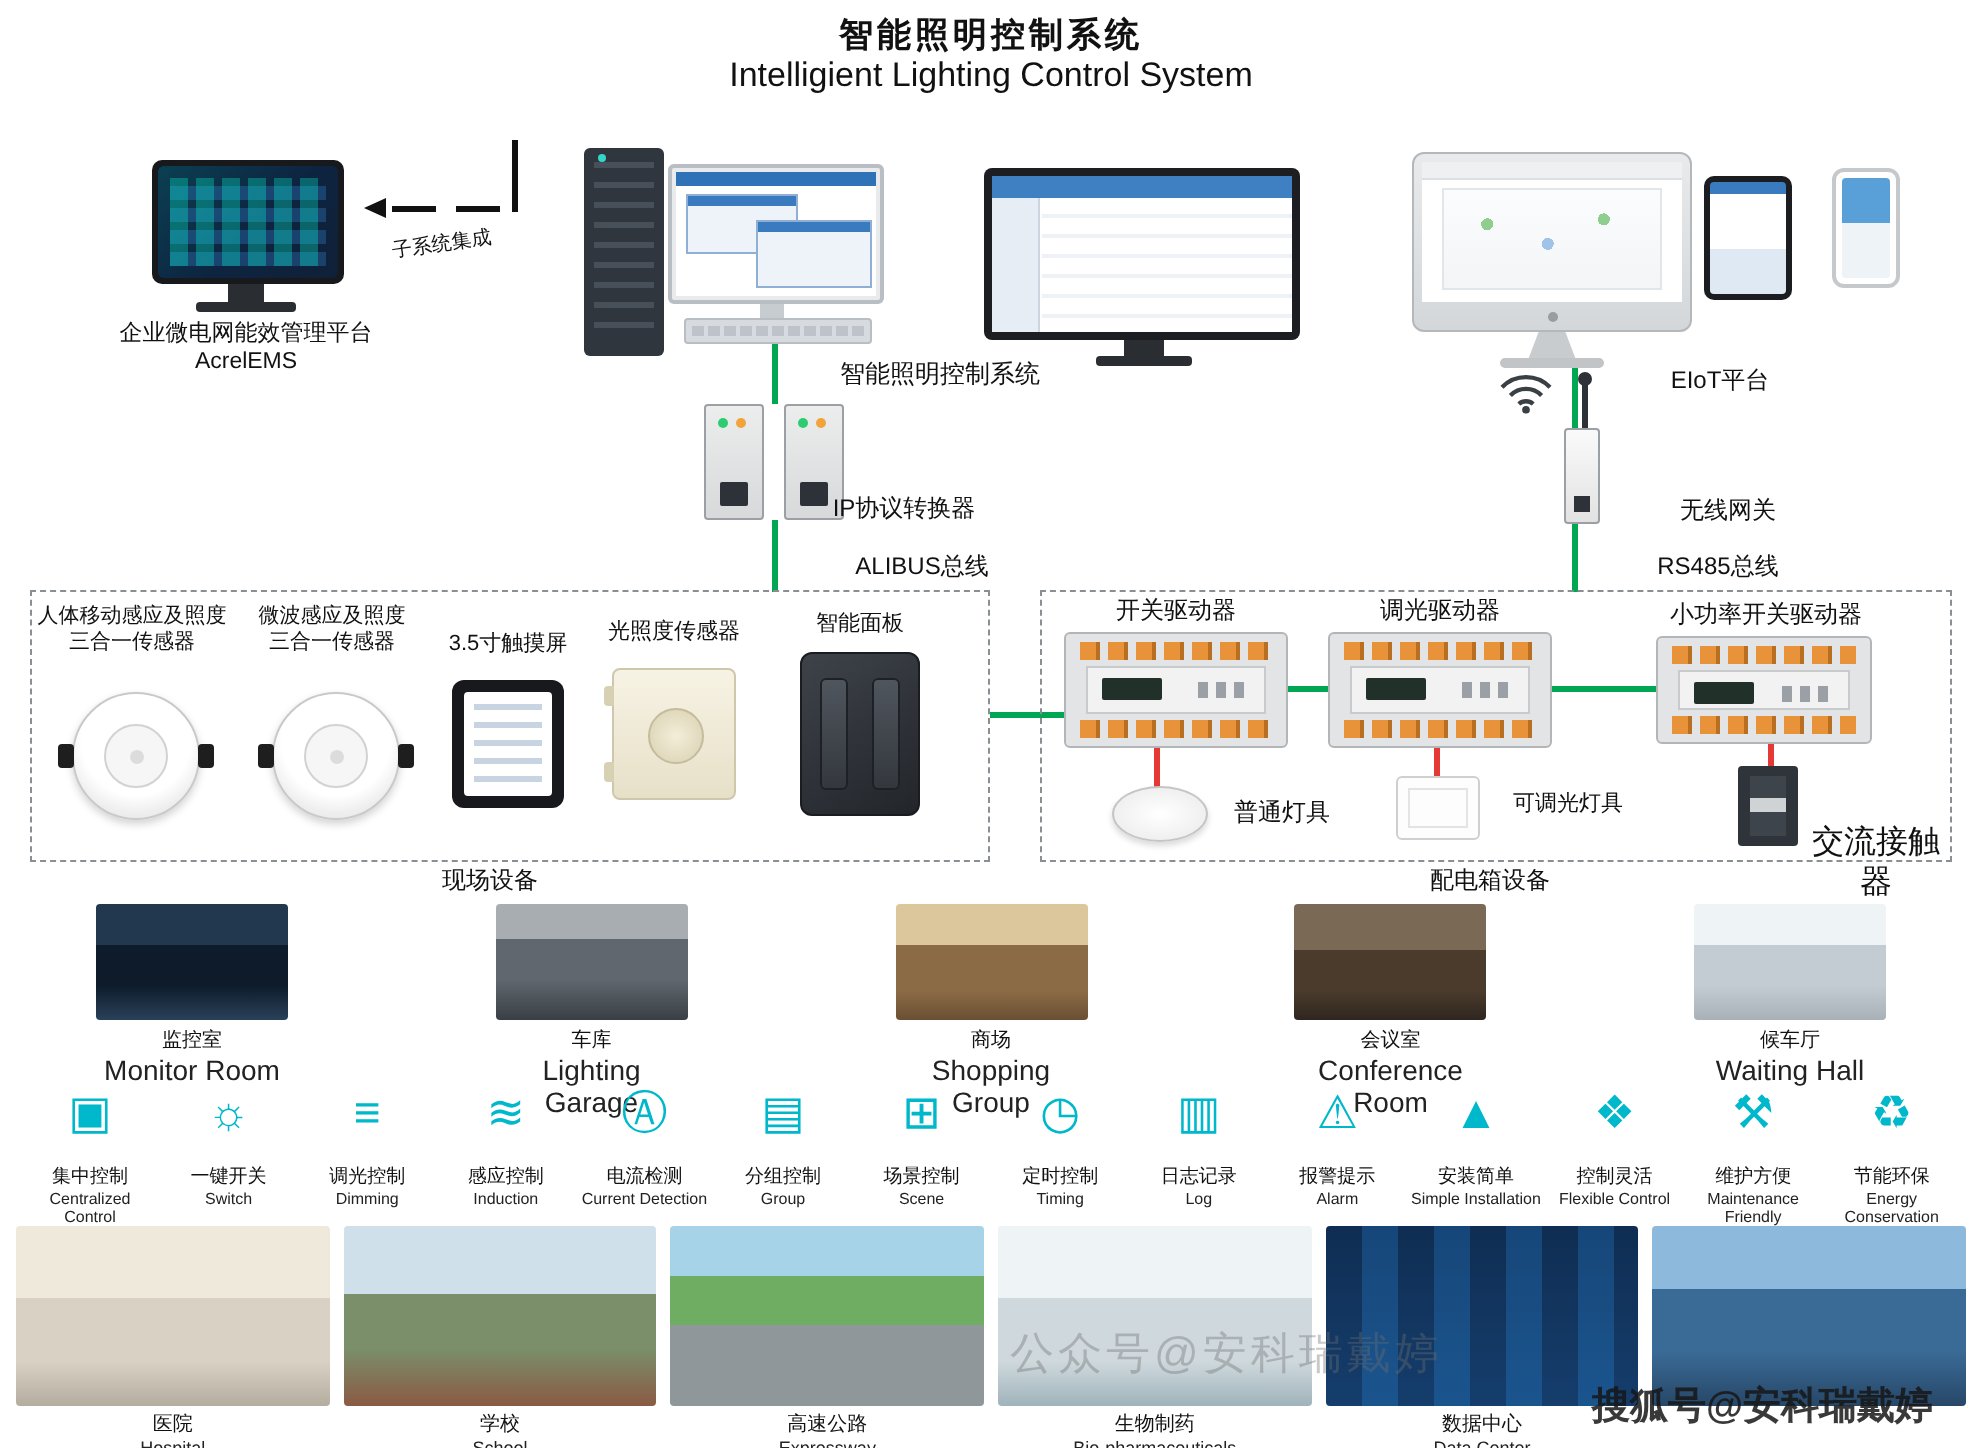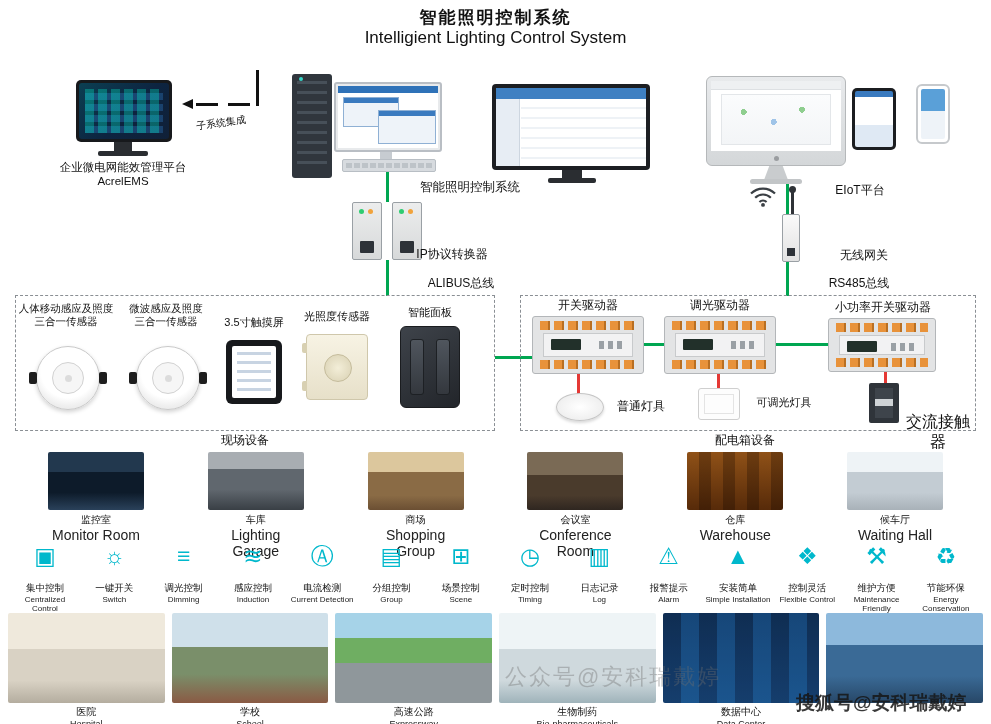--- a/index.html
+++ b/index.html
@@ -337,25 +337,20 @@
       <div class="sc-photo ph-mall"></div>
       <div class="sc-zh">商场</div>
       <div class="sc-en">Shopping Group</div>
     </div>
     <div class="sc-item">
       <div class="sc-photo ph-conf"></div>
       <div class="sc-zh">会议室</div>
       <div class="sc-en">Conference Room</div>
     </div>
     <div class="sc-item">
-      <div class="sc-photo ph-ware"></div>
-      <div class="sc-zh">仓库</div>
-      <div class="sc-en">Warehouse</div>
-    </div>
-    <div class="sc-item">
       <div class="sc-photo ph-wait"></div>
       <div class="sc-zh">候车厅</div>
       <div class="sc-en">Waiting Hall</div>
     </div>
   </div>
 
   <div class="ft-row">
     <div class="ft-item">
       <div class="ft-icon">▣</div>
       <div class="ft-zh">集中控制</div>

